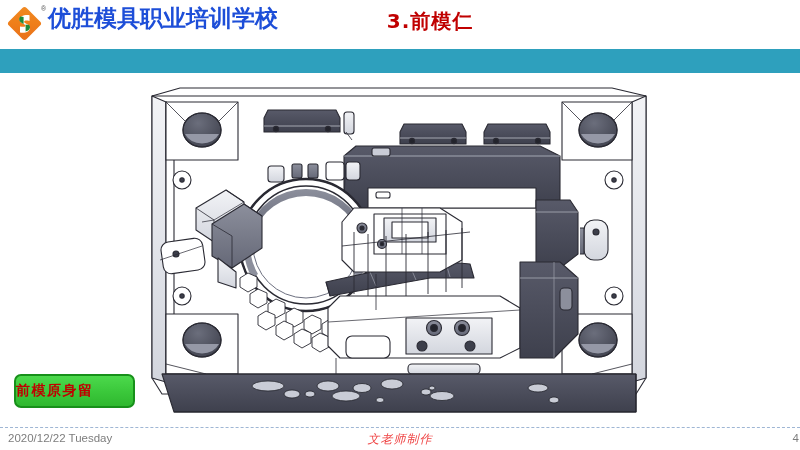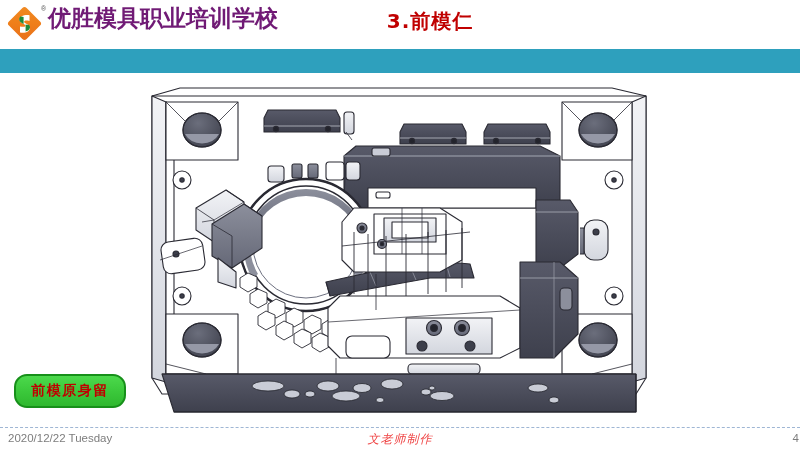--- a/index.html
+++ b/index.html
@@ -21,21 +21,21 @@
     background:linear-gradient(135deg,#f08a22 0%,#ef7f1a 48%,#e8701a 100%);
     transform:rotate(45deg);
     border-radius:3px;
   }
   .logo-mark .sshape{
     position:absolute;left:10px;top:7px;width:13px;height:20px;
   }
   .logo-reg{position:absolute;left:33px;top:1px;font-size:7px;color:#555;}
   .logo-cn{
     position:absolute;left:40px;top:2px;
-    font-size:23px;line-height:25px;font-weight:bold;color:#701a75;
+    font-size:23px;line-height:25px;font-weight:bold;color:#1d4ed8;
     letter-spacing:0px;
     font-family:"DejaVu Sans","Liberation Sans",sans-serif;
     white-space:nowrap;
   }
   .logo-en{
     position:absolute;left:42px;top:28px;
     font-size:9.5px;color:#8d8d8d;letter-spacing:1.6px;white-space:nowrap;
   }
   .slide-title{
     position:absolute;left:300px;top:8px;width:260px;
@@ -56,25 +56,25 @@
   .footer-center{
     position:absolute;left:0;top:1px;width:800px;text-align:center;
     font-size:12px;color:#ef4444;
     font-family:"DejaVu Serif","Liberation Serif",serif;
     font-style:italic;letter-spacing:1px;
   }
   .footer-page{position:absolute;right:10px;top:2px;font-size:11.5px;color:#7d7d7d;}
 
   
   .badge{
-    position:absolute;left:14px;top:374px;width:112px;height:34px;
+    position:absolute;left:14px;top:374px;width:121px;height:34px;
     background:linear-gradient(180deg,#4cd94c 0%,#3bc83b 52%,#2fb82f 100%);
-    border:2px solid #17901a;border-radius:13px;
+    border:2px solid #17901a;border-radius:7px;
     box-sizing:border-box;
-    display:flex;align-items:center;justify-content:center;
+    display:flex;align-items:center;
   }
   .badge-text{
     font-size:14px;font-weight:bold;color:#c00000;letter-spacing:1.5px;
     font-family:"DejaVu Sans","Liberation Sans",sans-serif;
     white-space:nowrap;
   }
 
   
   .cad{position:absolute;left:140px;top:82px;width:520px;height:340px;}
   .cad svg{display:block;width:520px;height:340px;}

